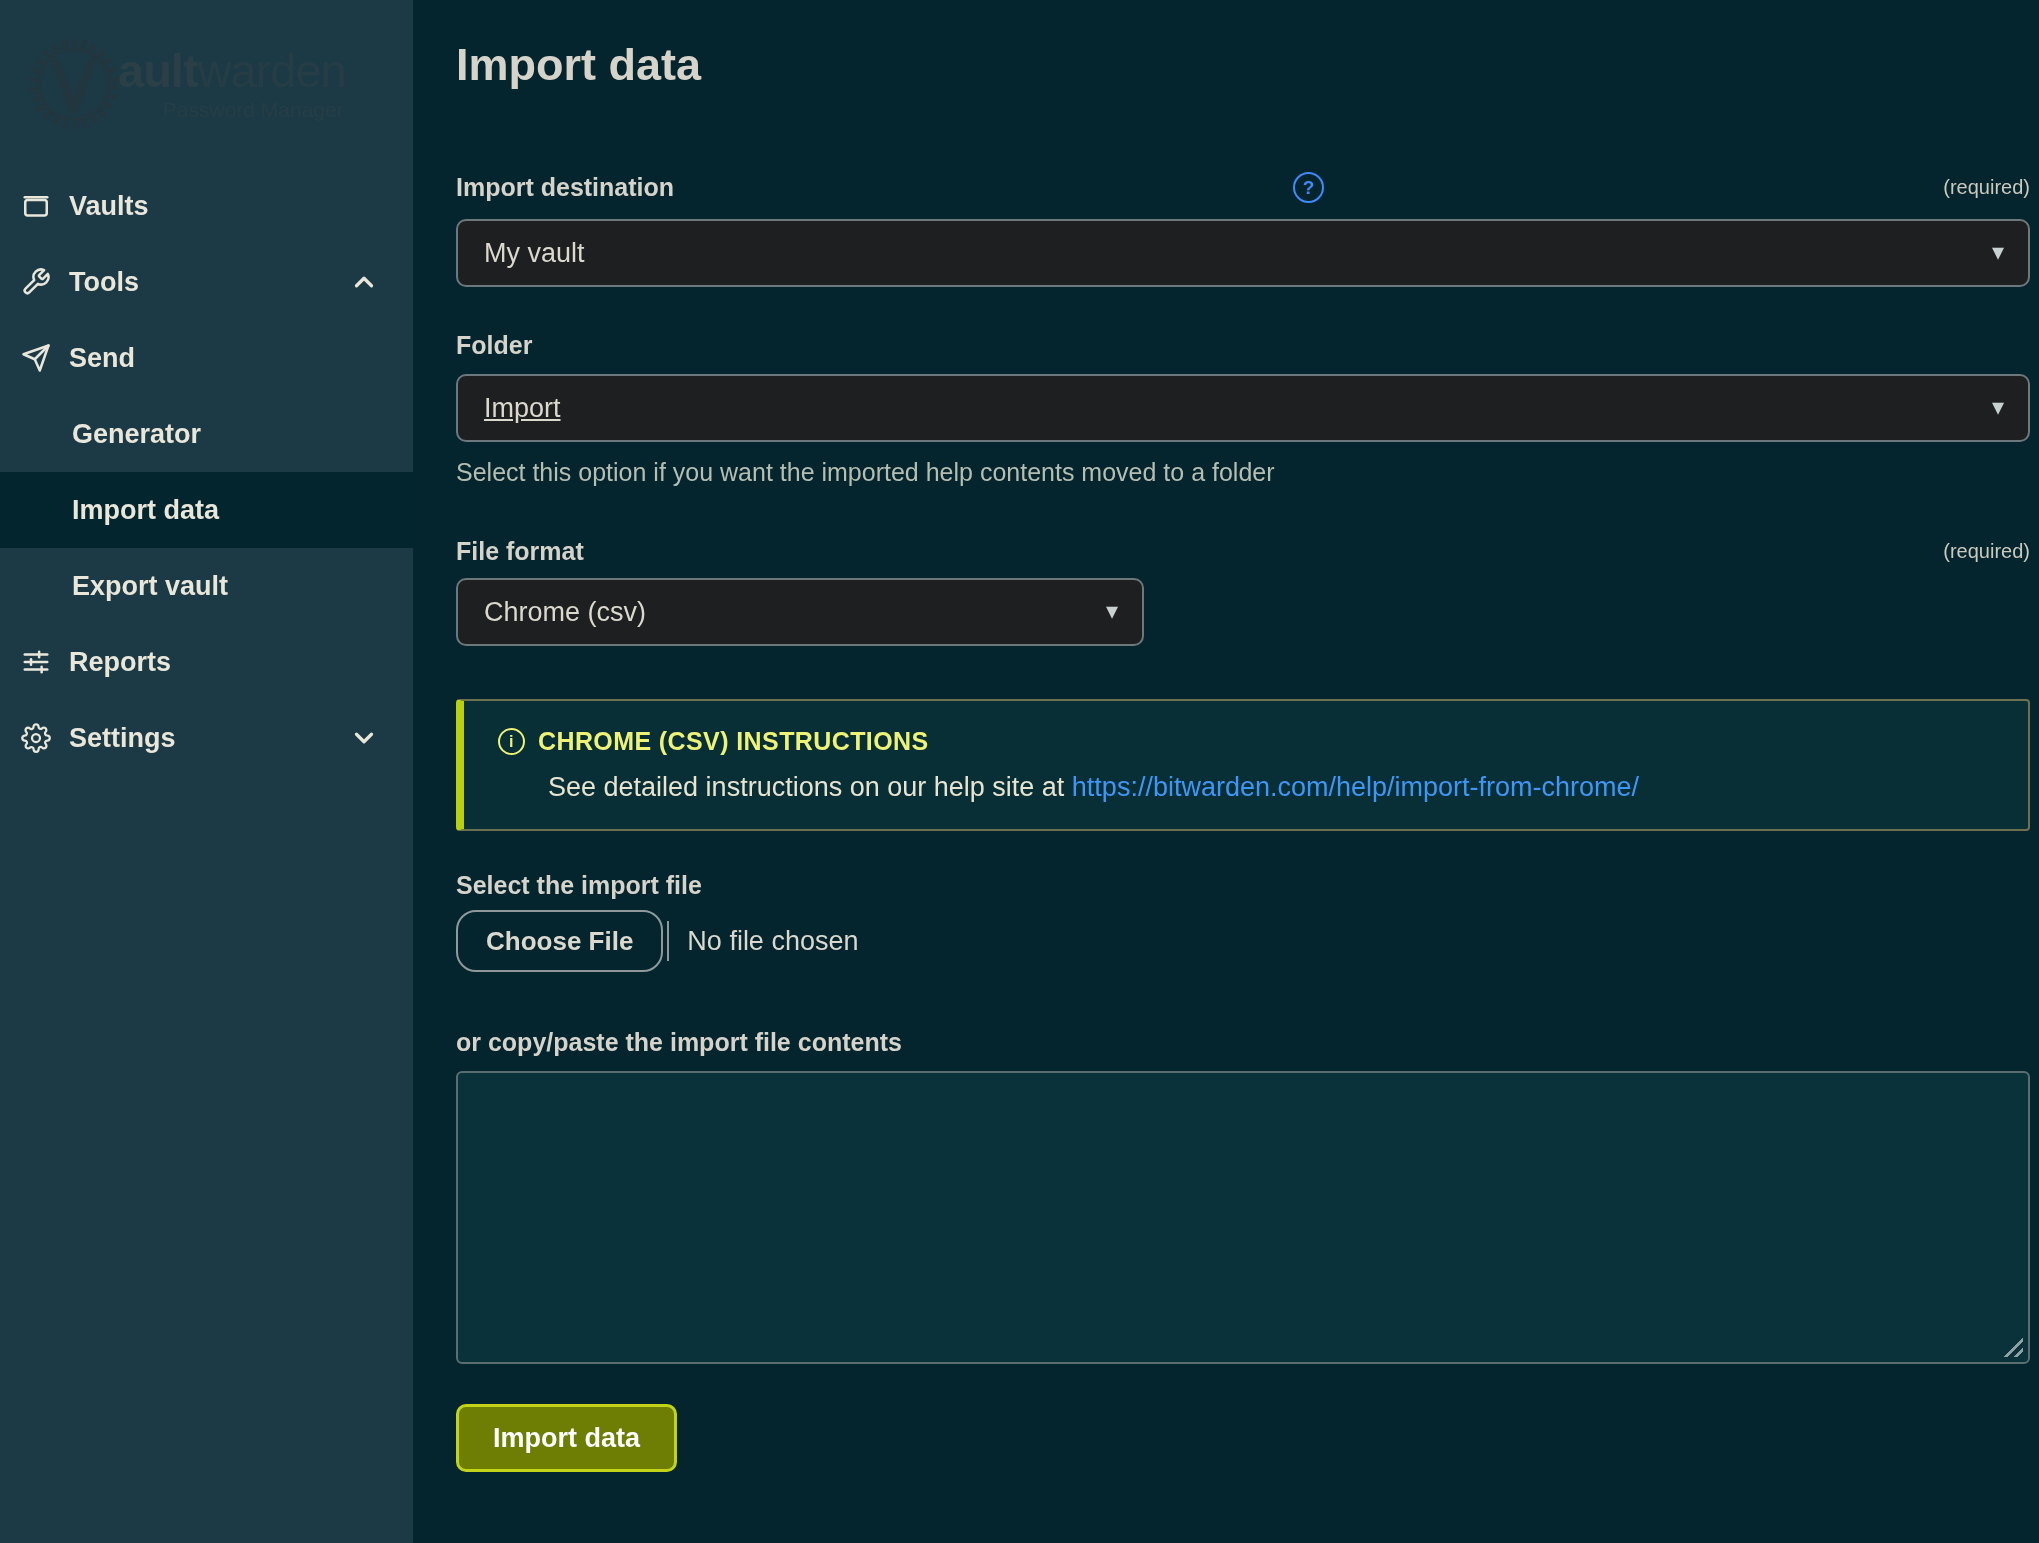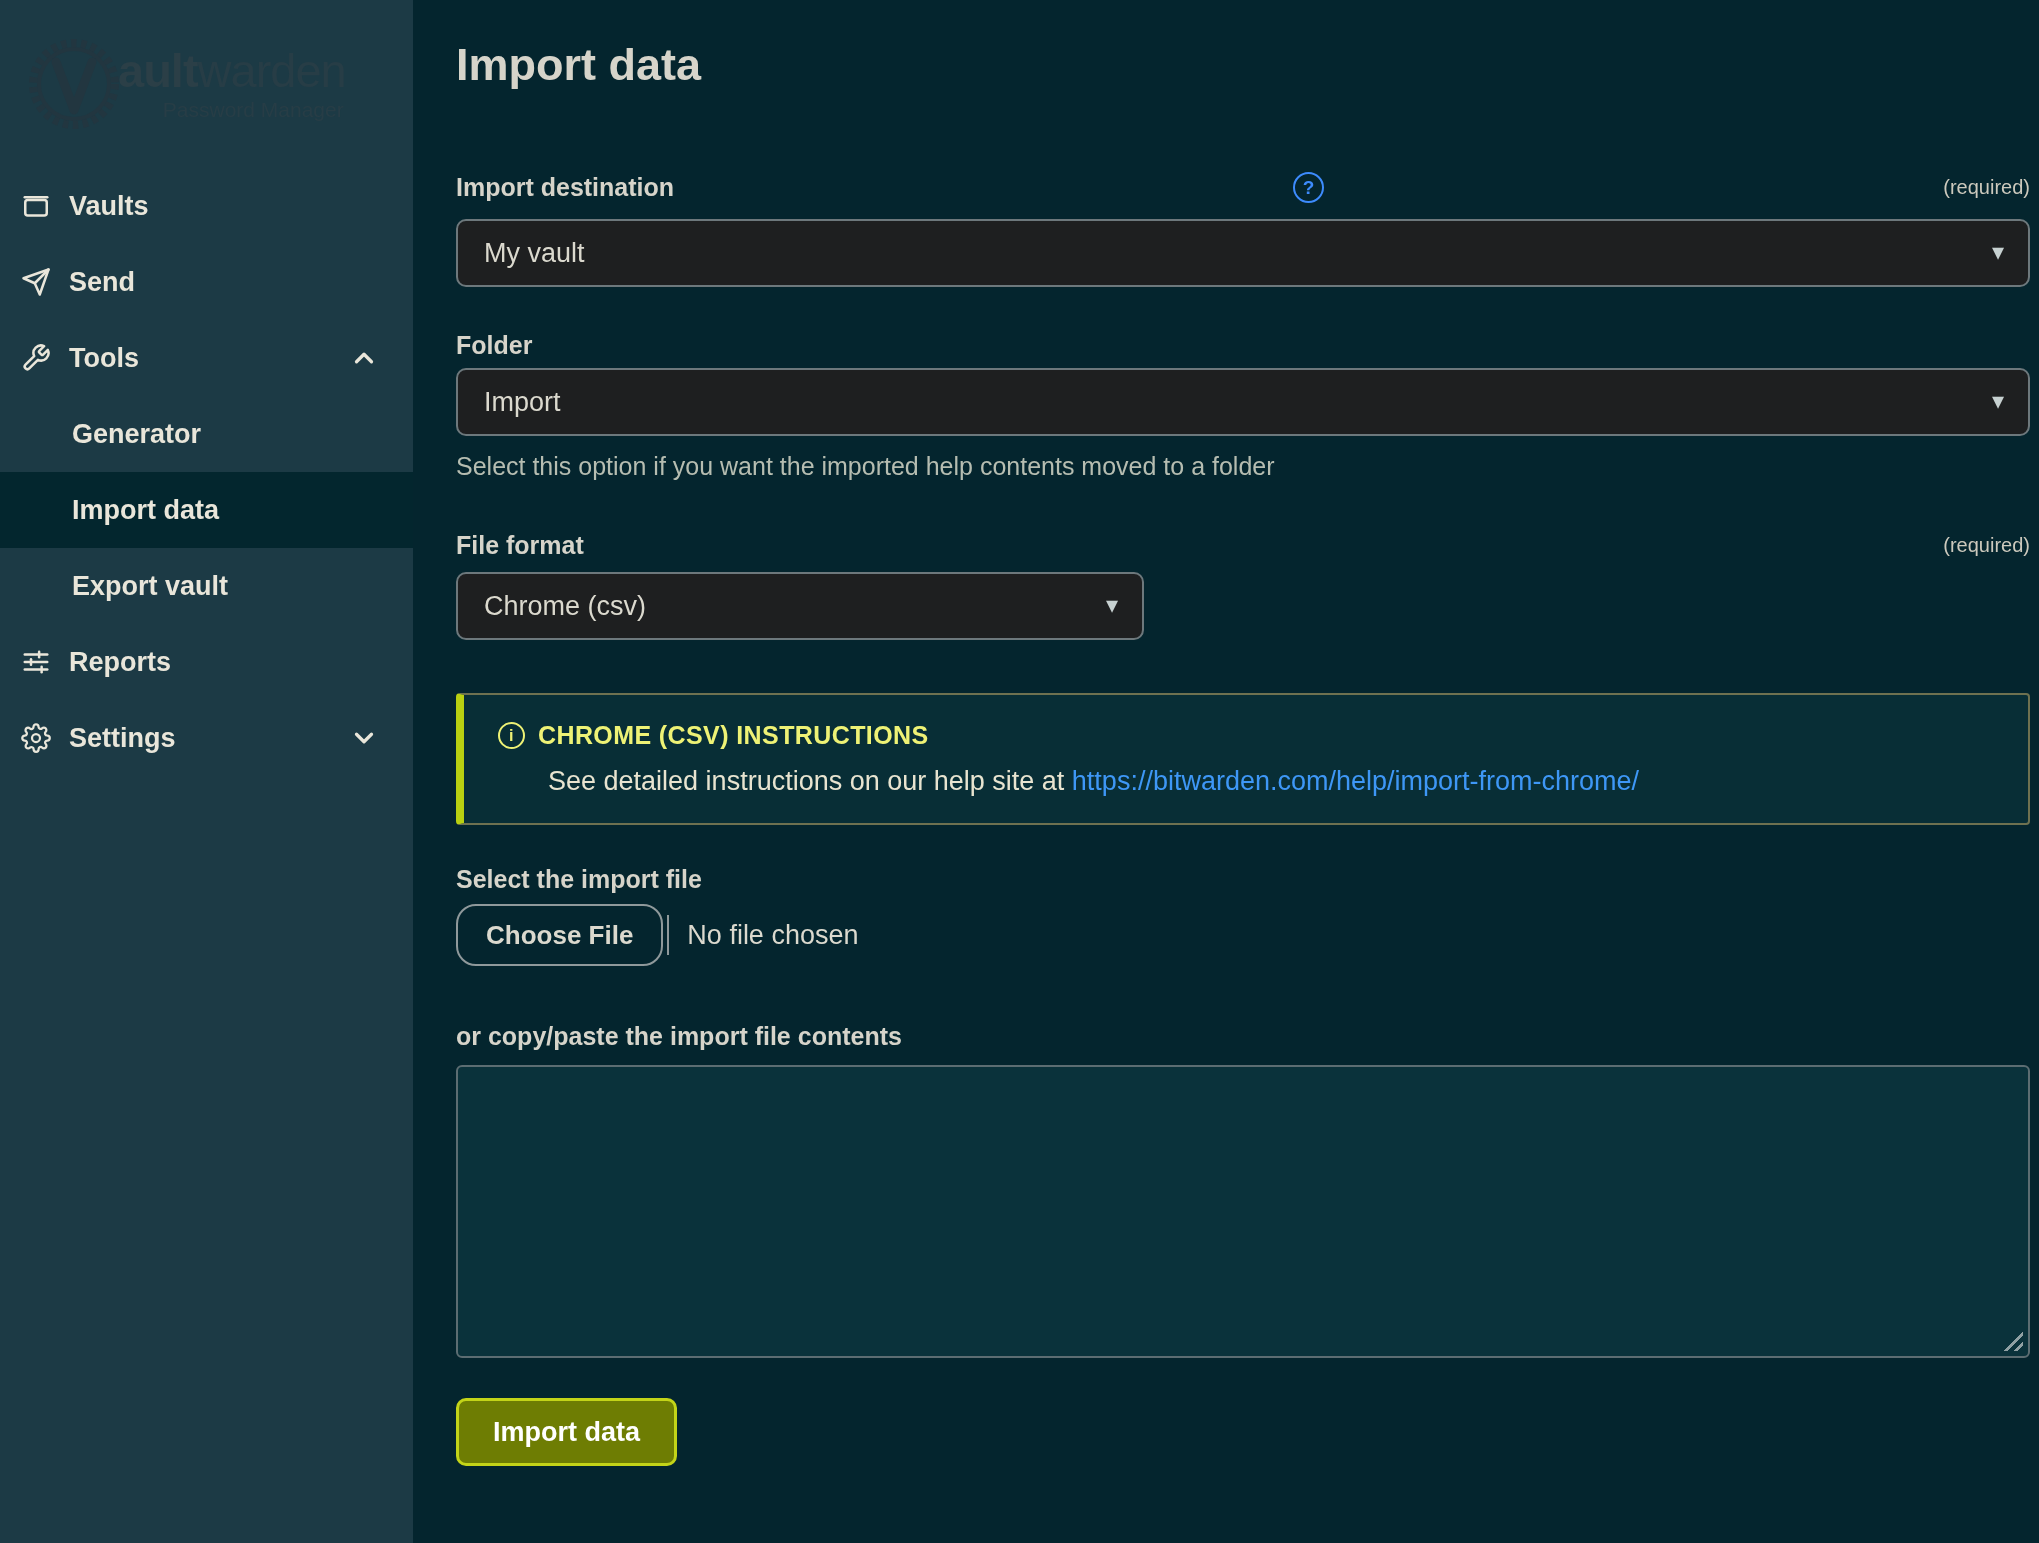--- a/index.html
+++ b/index.html
@@ -42,21 +42,21 @@
   .help-icon { width:31px; height:31px; border:2.5px solid var(--help_blue); border-radius:50%;
     color:var(--help_blue); font-size:19px; font-weight:700; display:flex; align-items:center; justify-content:center; cursor:pointer; }
 
   .select { position:relative; height:68px; background:var(--select_bg); border:2px solid var(--select_border);
     border-radius:10px; display:flex; align-items:center; padding:0 70px 0 26px; font-size:27px; color:var(--select_text); cursor:pointer; }
   .select .arrow { position:absolute; right:24px; top:50%; transform:translateY(-54%); font-size:24px; color:var(--arrow_gray); }
 
   .f-dest { margin-top:80px; }
   .f-dest .select { margin-top:16px; }
   .f-folder { margin-top:44px; }
-  .f-folder .select { margin-top:8px; }
+  .f-folder .select { margin-top:14px;text-decoration:underline; }
   .hint { margin-top:16px; font-size:25px; color:var(--text_muted); }
   .f-format { margin-top:50px; }
   .f-format .select { margin-top:12px; width:688px;align-items:center; }
 
   .callout { margin-top:53px; background:var(--callout_bg); border:2px solid var(--callout_border);
     border-left:8px solid var(--accent_green); border-radius:4px; padding:26px 30px 26px 34px; }
   .callout-title { display:flex; align-items:center; gap:13px; font-size:25px; font-weight:700;
     color:var(--callout_title); letter-spacing:0.4px; }
   .info-icon { width:27px; height:27px; border:2.5px solid var(--callout_title); border-radius:50%;
     font-size:16px; font-weight:700; display:flex; align-items:center; justify-content:center; color:var(--callout_title); flex:0 0 auto; }
@@ -109,39 +109,39 @@
               <path d="M3 5h18"></path>
               <rect x="3.4" y="7.2" width="17.2" height="12.4" rx="2"></rect>
             </svg>
         </span>
         <span>Vaults</span>
       </div>
 
       <div class="nav-item">
         <span class="nav-icon">
           <svg width="30" height="30" viewBox="0 0 24 24">
+              <path d="M14.7 6.3a1 1 0 0 0 0 1.4l1.6 1.6a1 1 0 0 0 1.4 0l3.77-3.77a6 6 0 0 1-7.94 7.94l-6.91 6.91a2.12 2.12 0 0 1-3-3l6.91-6.91a6 6 0 0 1 7.94-7.94l-3.76 3.76z"></path>
+            </svg>
+        </span>
+        <span>Tools</span>
+        <span class="chevron">
+          <svg width="30" height="30" viewBox="0 0 24 24">
+              <polyline points="6 15 12 9 18 15"></polyline>
+            </svg>
+        </span>
+      </div>
+
+      <div class="nav-item">
+        <span class="nav-icon">
+          <svg width="30" height="30" viewBox="0 0 24 24">
               <path d="M22 2L11 13"></path>
               <path d="M22 2l-7 20-4-9-9-4 20-7z"></path>
             </svg>
         </span>
         <span>Send</span>
-      </div>
-
-      <div class="nav-item">
-        <span class="nav-icon">
-          <svg width="30" height="30" viewBox="0 0 24 24">
-              <path d="M14.7 6.3a1 1 0 0 0 0 1.4l1.6 1.6a1 1 0 0 0 1.4 0l3.77-3.77a6 6 0 0 1-7.94 7.94l-6.91 6.91a2.12 2.12 0 0 1-3-3l6.91-6.91a6 6 0 0 1 7.94-7.94l-3.76 3.76z"></path>
-            </svg>
-        </span>
-        <span>Tools</span>
-        <span class="chevron">
-          <svg width="30" height="30" viewBox="0 0 24 24">
-              <polyline points="6 15 12 9 18 15"></polyline>
-            </svg>
-        </span>
       </div>
 
       <div class="nav-item sub">
         <span>Generator</span>
       </div>
 
       <div class="nav-item sub active">
         <span>Import data</span>
       </div>
 

